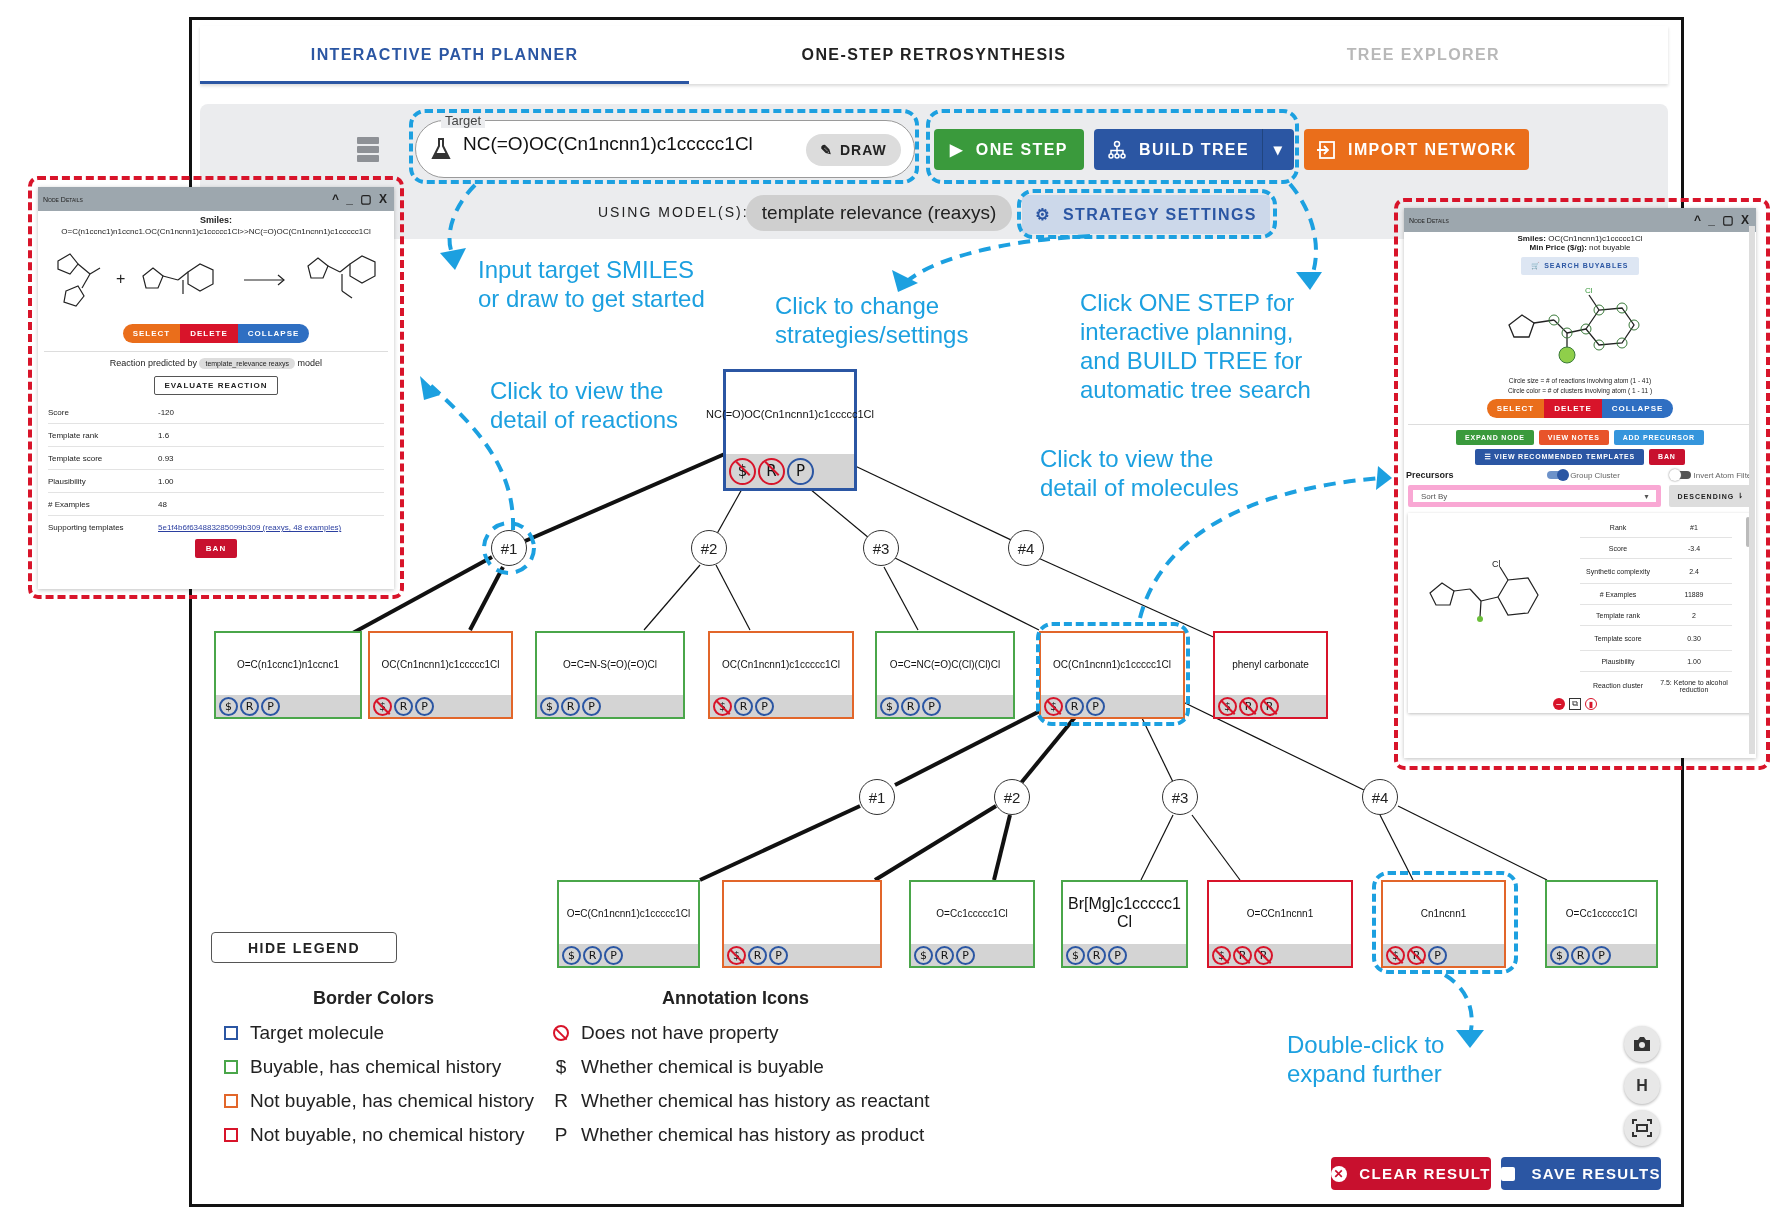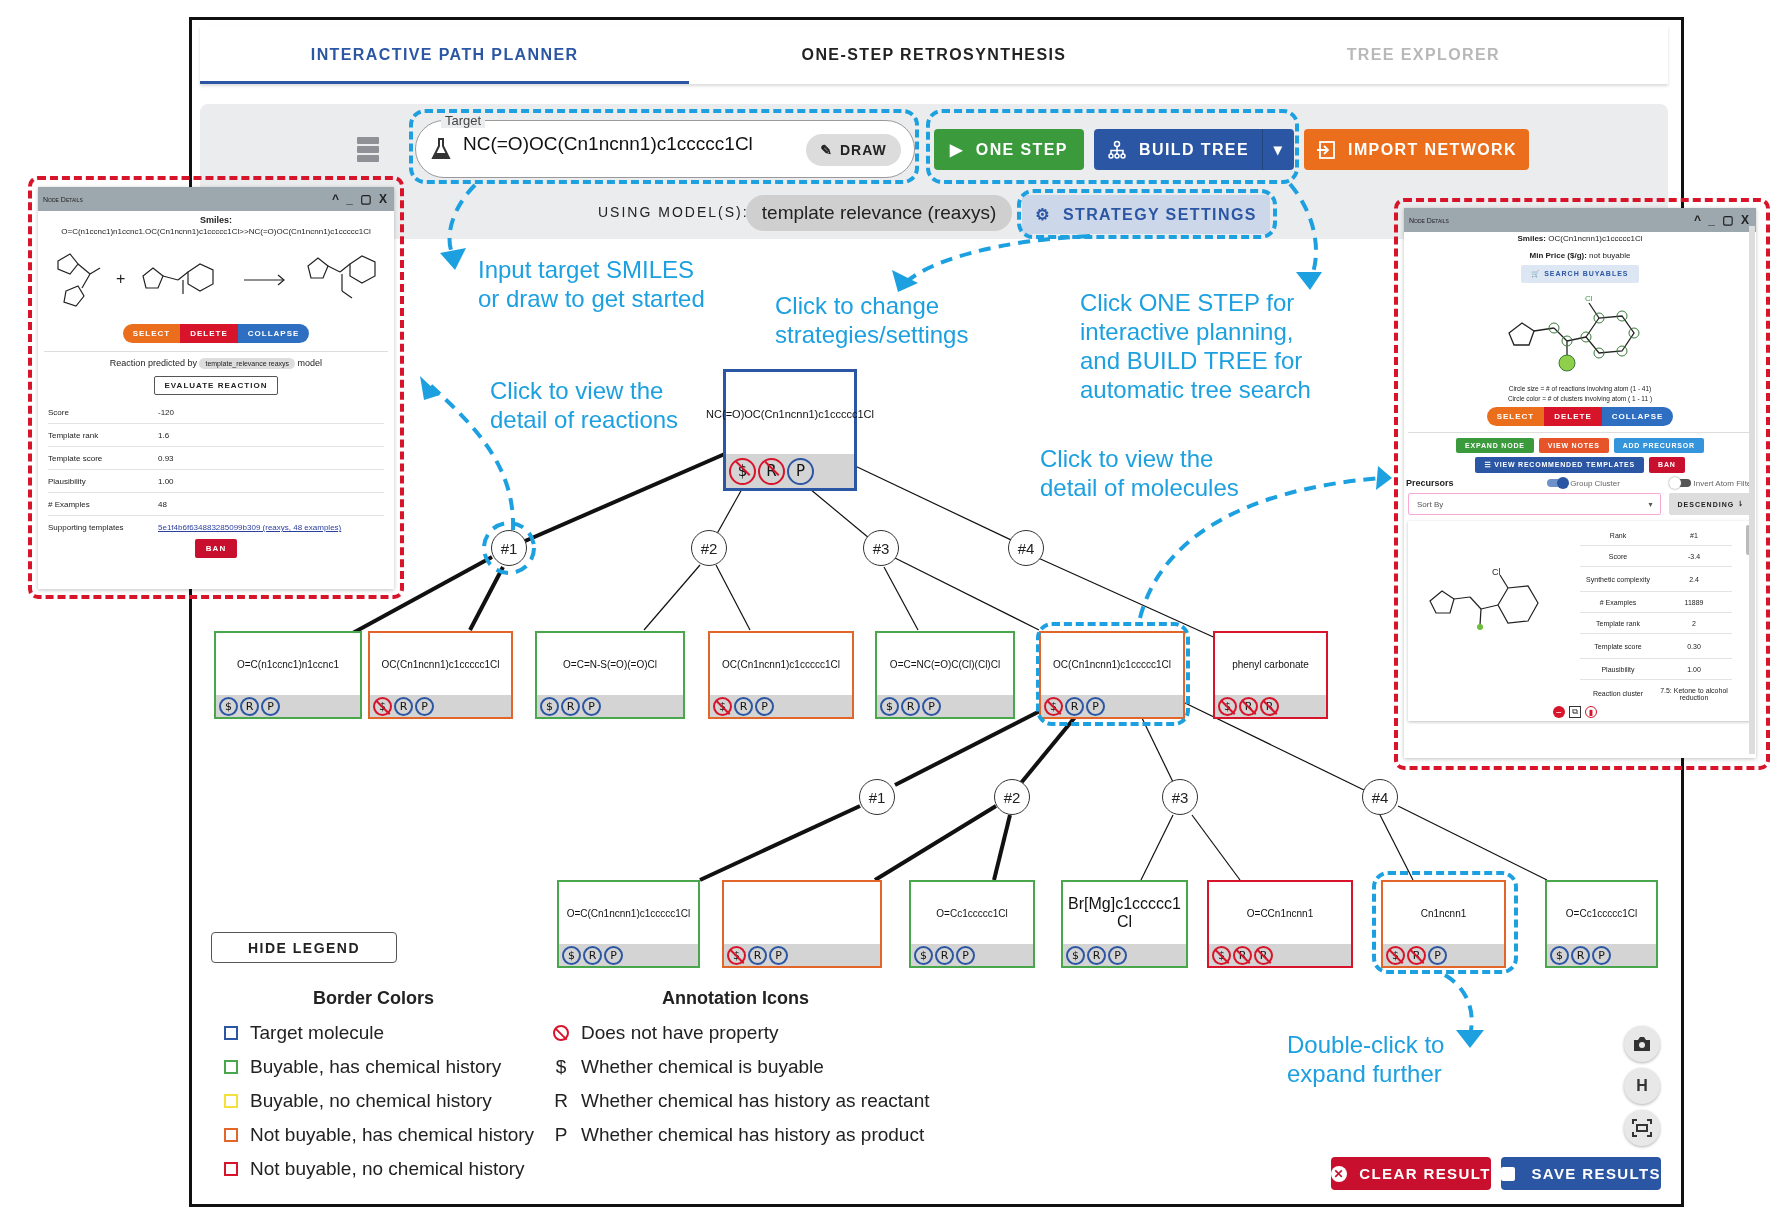--- a/index.html
+++ b/index.html
@@ -341,24 +341,20 @@
 <div id="hide-legend" class="abs">HIDE LEGEND</div>
 <div class="abs leg-title" style="left:313px;top:988px;">Border Colors</div>
 <div class="abs" style="left:224px;top:1016px;">
   <div class="leg-row">
       <span class="sq" style="border-color:#2b56a3"></span>
       <span>Target molecule</span>
     </div>
   <div class="leg-row">
       <span class="sq" style="border-color:#4aa64a"></span>
       <span>Buyable, has chemical history</span>
-    </div>
-  <div class="leg-row">
-      <span class="sq" style="border-color:#f3e03a"></span>
-      <span>Buyable, no chemical history</span>
     </div>
   <div class="leg-row">
       <span class="sq" style="border-color:#e2662a"></span>
       <span>Not buyable, has chemical history</span>
     </div>
   <div class="leg-row">
       <span class="sq" style="border-color:#d8142a"></span>
       <span>Not buyable, no chemical history</span>
     </div>
 </div>
@@ -485,21 +481,21 @@
   </div>
 </div>
 
 <div class="abs dash-red" style="left:1394px;top:198px;width:376px;height:572px;"></div>
 <div class="abs panel" style="left:1404px;top:208px;width:352px;height:550px;font-size:8px;">
   <div class="panel-head">
     <span>Node Details</span>
     <span class="ctrls">^ _ ▢ X</span>
   </div>
   <div style="text-align:center;margin-top:2px;"><b>Smiles:</b> <span>OC(Cn1ncnn1)c1ccccc1Cl</span></div>
-  <div style="text-align:center;margin-top:8px;"><b>Min Price ($/g):</b> <span>not buyable</span></div>
+  <div style="text-align:center;margin-top:0;"><b>Min Price ($/g):</b> <span>not buyable</span></div>
   <div style="display:flex;justify-content:center;margin-top:5px;">
     <div style="background:#dde6f3;color:#2b56a3;font-weight:bold;letter-spacing:1px;font-size:7px;padding:5px 10px;border-radius:2px;"><span>🛒</span> <span>SEARCH BUYABLES</span></div>
   </div>
   <svg width="352" height="100" viewBox="0 0 352 100">
     <g stroke="#222" fill="none" stroke-width="1.3">
       <polygon points="105,50 118,40 130,48 125,62 110,62"></polygon>
       <line x1="130" y1="48" x2="150" y2="45"></line>
         <line x1="150" y1="45" x2="163" y2="58"></line>
       <line x1="163" y1="58" x2="182" y2="54"></line>
       <polygon points="182,54 195,35 218,33 230,50 218,68 195,70"></polygon>
@@ -547,21 +543,21 @@
         <span>Group Cluster</span>
       </span>
     <span style="display:flex;align-items:center;gap:3px;color:#666;">
         <span style="width:20px;height:8px;background:#555;border-radius:4px;position:relative;">
           <span style="position:absolute;left:-2px;top:-2px;width:12px;height:12px;border-radius:50%;background:#fff;box-shadow:0 0 2px #777;"></span>
         </span>
         <span>Invert Atom Filter</span>
       </span>
   </div>
   <div style="display:flex;gap:8px;margin:5px 4px 0 4px;">
-    <div style="flex:1;border:1px solid #f9a8d4;border-radius:2px;height:22px;display:flex;align-items:center;justify-content:space-between;padding:0 8px;color:#555;text-align:right;">
+    <div style="flex:1;border:5px solid #f9a8d4;border-radius:2px;height:22px;display:flex;align-items:center;justify-content:space-between;padding:0 8px;color:#555;text-align:right;">
         <span>Sort By</span>
         <span>▾</span>
       </div>
     <div style="background:#ddd;height:22px;display:flex;align-items:center;padding:0 8px;font-weight:bold;letter-spacing:1px;font-size:7px;border-radius:2px;"><span>DESCENDING</span>&nbsp;<span>⇂</span></div>
   </div>
   <div style="margin:6px 4px 0 4px;height:200px;box-shadow:0 1px 3px rgba(0,0,0,0.25);position:relative;">
     <svg class="abs" style="left:10px;top:40px;" width="140" height="90" viewBox="0 0 140 90">
       <g stroke="#222" fill="none" stroke-width="1.2">
         <polygon points="12,40 24,30 36,38 32,52 18,52"></polygon>
         <line x1="36" y1="38" x2="52" y2="36"></line>

